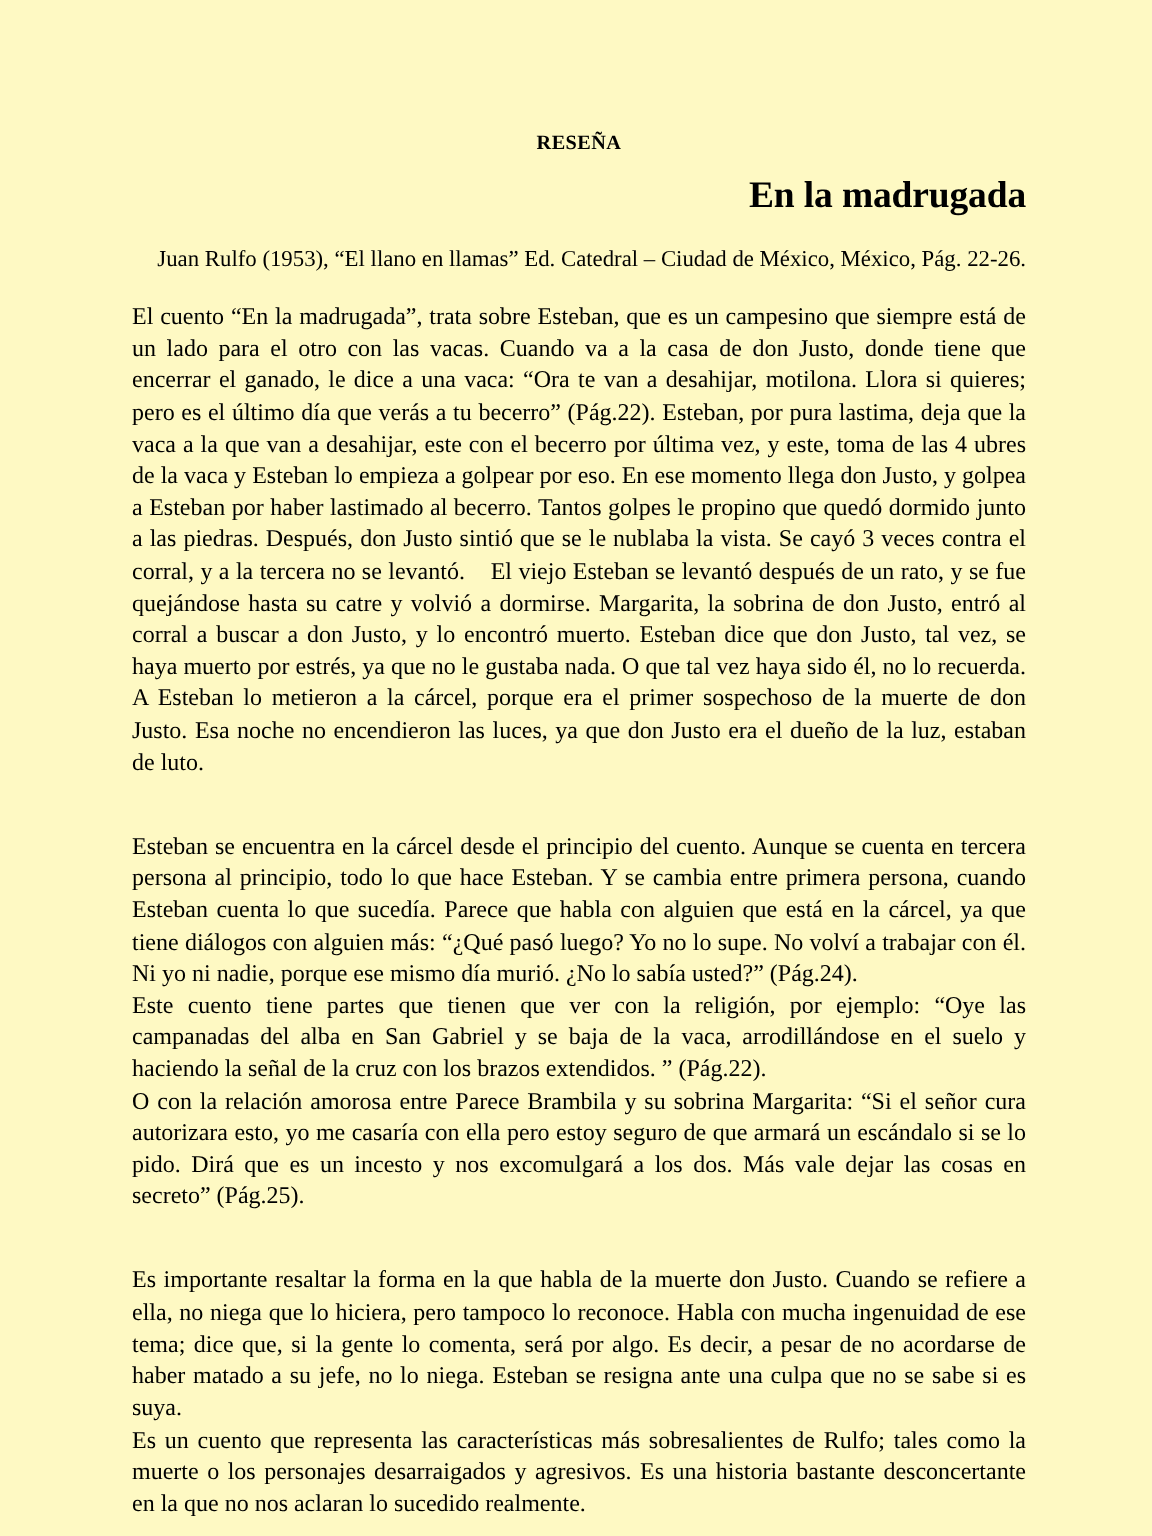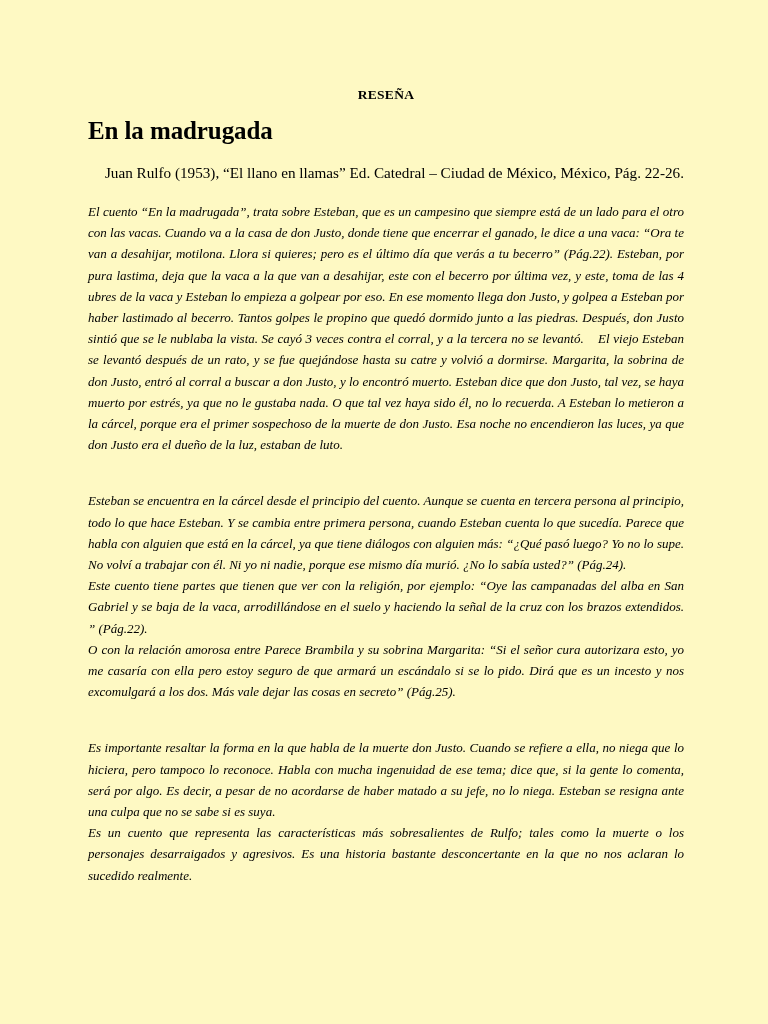--- a/index.html
+++ b/index.html
@@ -31,42 +31,41 @@
   }
   .kicker {
     text-align: center;
     font-weight: bold;
     font-size: 13.5px;
     letter-spacing: 0.3px;
     line-height: 18px;
     margin: 0 0 12px 0;
   }
   .doc-title {
-    text-align: left;
+    text-align: right;
     font-weight: bold;
     font-size: 25px;
     line-height: 30px;
     margin: 0 0 16px 0;
     letter-spacing: -0.1px;
   }
   .citation {
     font-size: 15.2px;
     line-height: 21px;
     margin: 0 0 18px 0;
     text-align: right;
     white-space: nowrap;
   }
   .para-block {
-    font-size: 13px;
+    font-size: 16px;
     line-height: 21.2px;
     text-align: justify;
     text-justify: inter-word;
     margin: 0 0 0 0;
     hyphens: none;
-    font-style: italic;
   }
   .para-block + .para-block {
     margin-top: 35px;
   }
   .para-block p {
     margin: 0;
     text-align: justify;
   }
   
   .gap-sentence {

